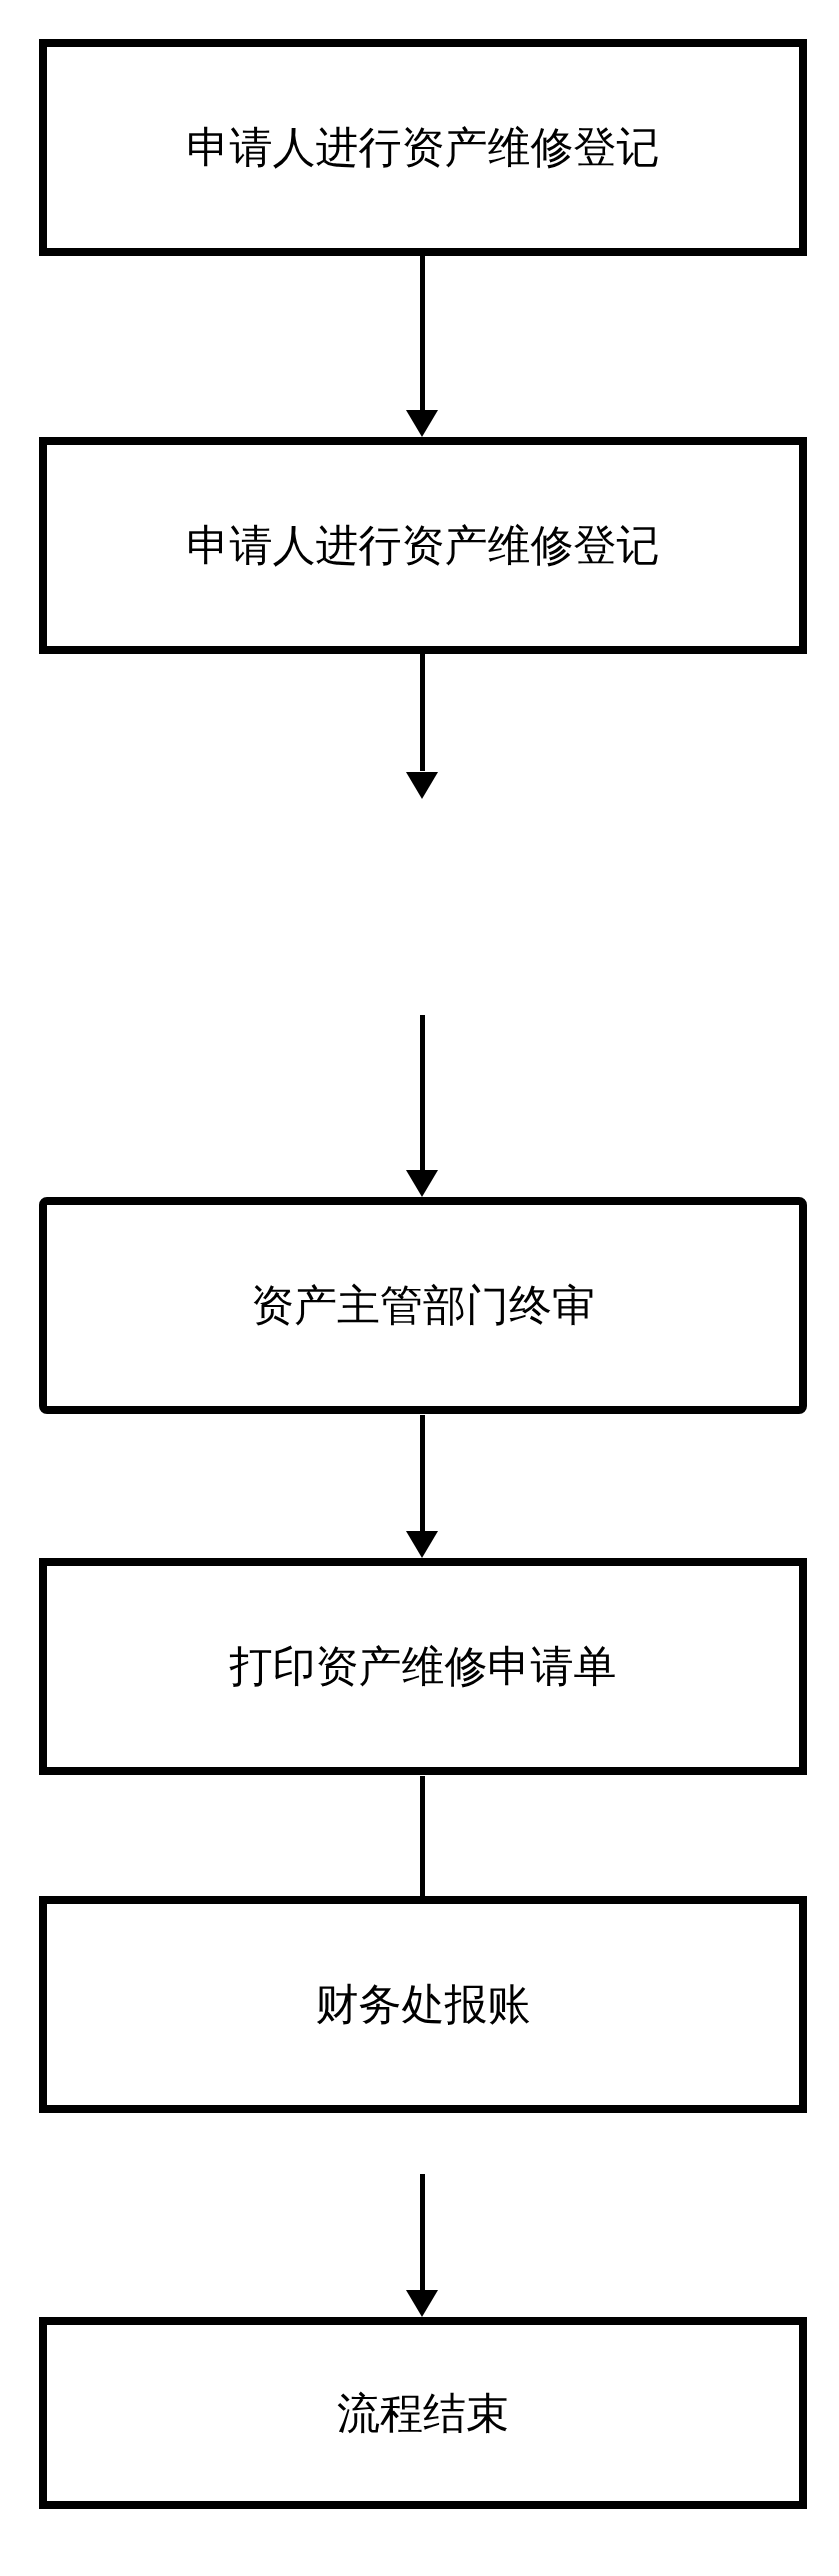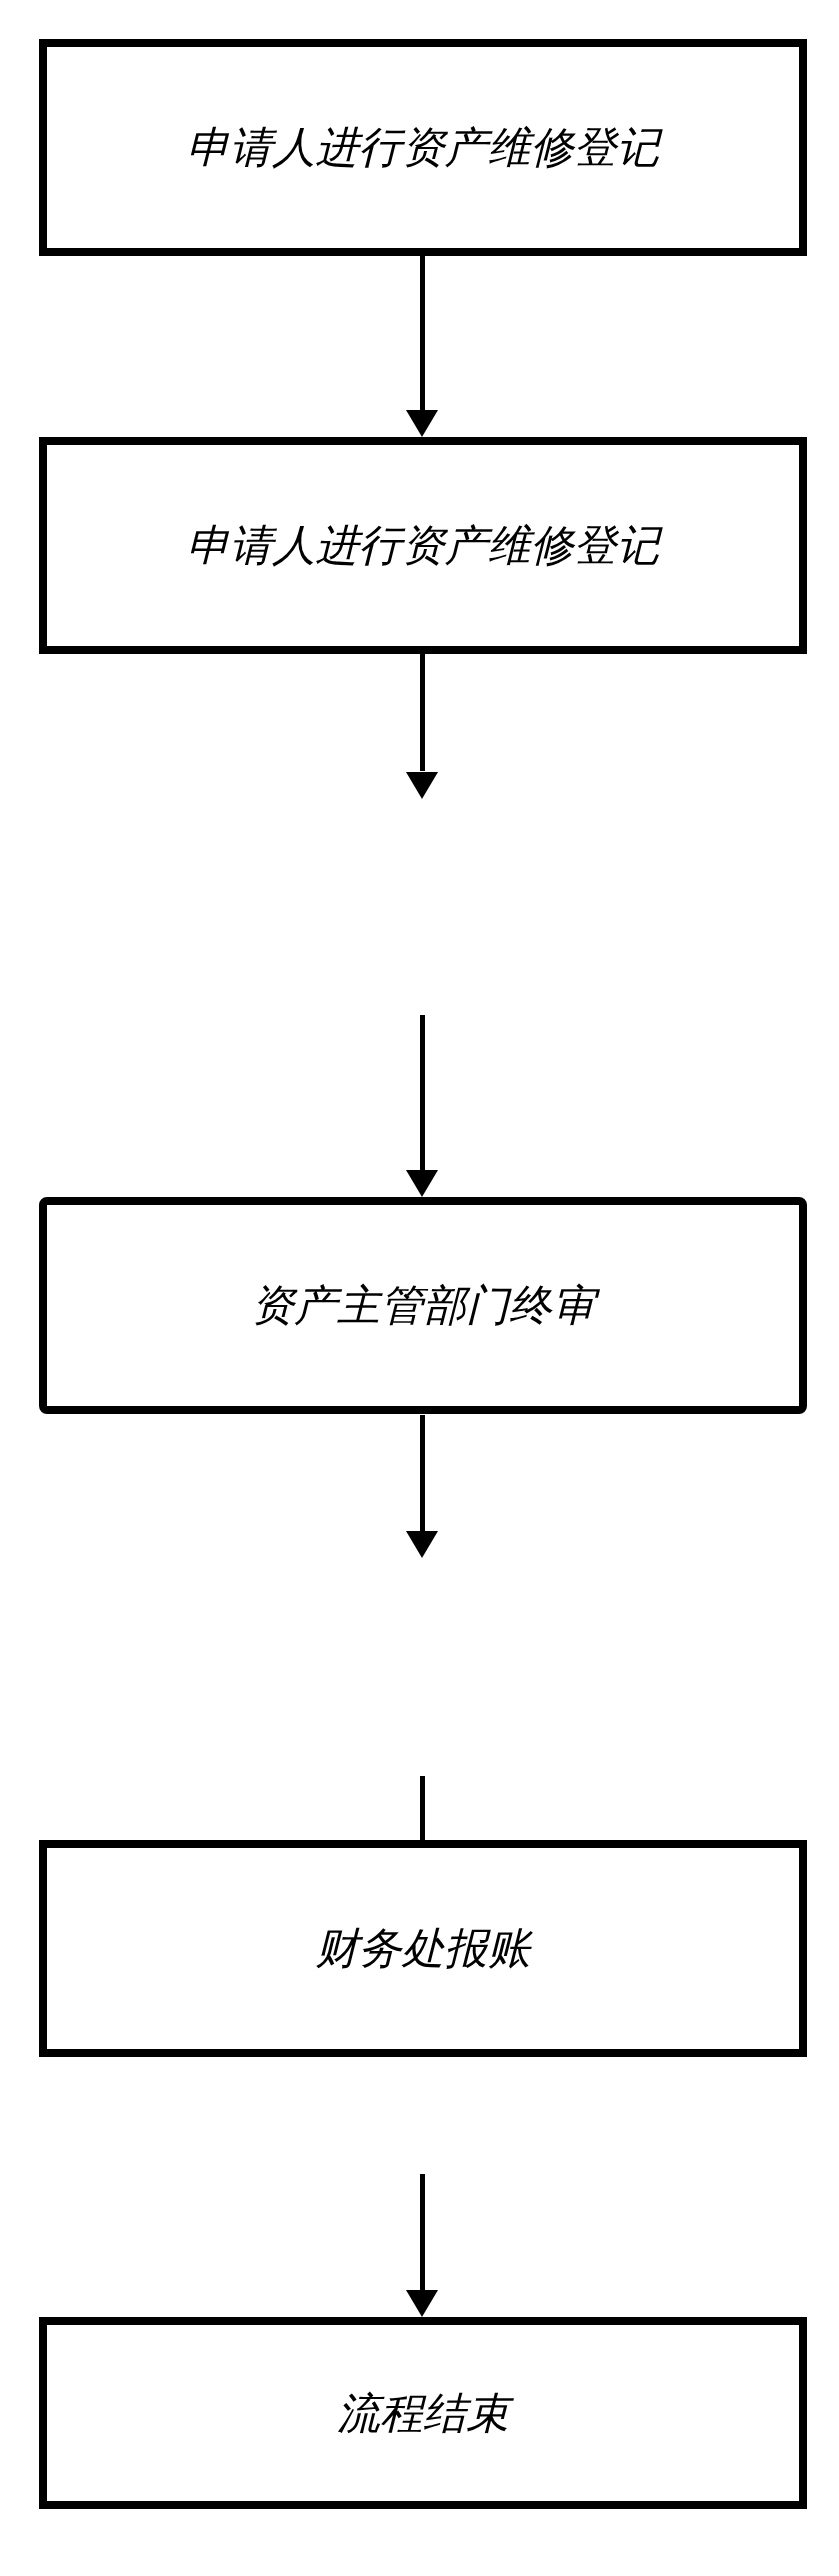--- a/index.html
+++ b/index.html
@@ -27,28 +27,27 @@
     justify-content: center;
     align-items: center;
     text-align: center;
     font-size: 43px;
     line-height: 1.32;
     color: #000000;
   }
   .box-label, .box-sublabel {
     width: 100%;
     white-space: nowrap;
-    font-style: italic;
   }
   #box-1 { top: 39px; }
   #box-2 { top: 437px; }
   #box-3 { top: 799px; }
   #box-4 { top: 1197px; border-radius: 8px; }
   #box-5 { top: 1558px; }
-  #box-6 { top: 1840px; justify-content: center; }
+  #box-6 { top: 1896px; justify-content: center; }
   #box-7 { top: 2317px; height: 192px; }
 
   .arrow-line {
     position: absolute;
     left: 420px;
     width: 5.4px;
     background: #000000;
   }
   .arrow-head {
     position: absolute;
@@ -95,20 +94,23 @@
   <div class="arrow-line" id="arrow-line-3"></div>
   <div class="arrow-head" id="arrow-head-3"></div>
 
   <div class="flow-box" id="box-4">
     <div class="box-label">资产主管部门终审</div>
   </div>
 
   <div class="arrow-line" id="arrow-line-4"></div>
   <div class="arrow-head" id="arrow-head-4"></div>
 
+  <div class="flow-box" id="box-5">
+    <div class="box-label">打印资产维修申请单</div>
+  </div>
 
   <div class="arrow-line" id="arrow-line-5"></div>
   <div class="arrow-head" id="arrow-head-5"></div>
 
   <div class="flow-box" id="box-6">
     <div class="box-label">财务处报账</div>
   </div>
 
   <div class="arrow-line" id="arrow-line-6"></div>
   <div class="arrow-head" id="arrow-head-6"></div>

